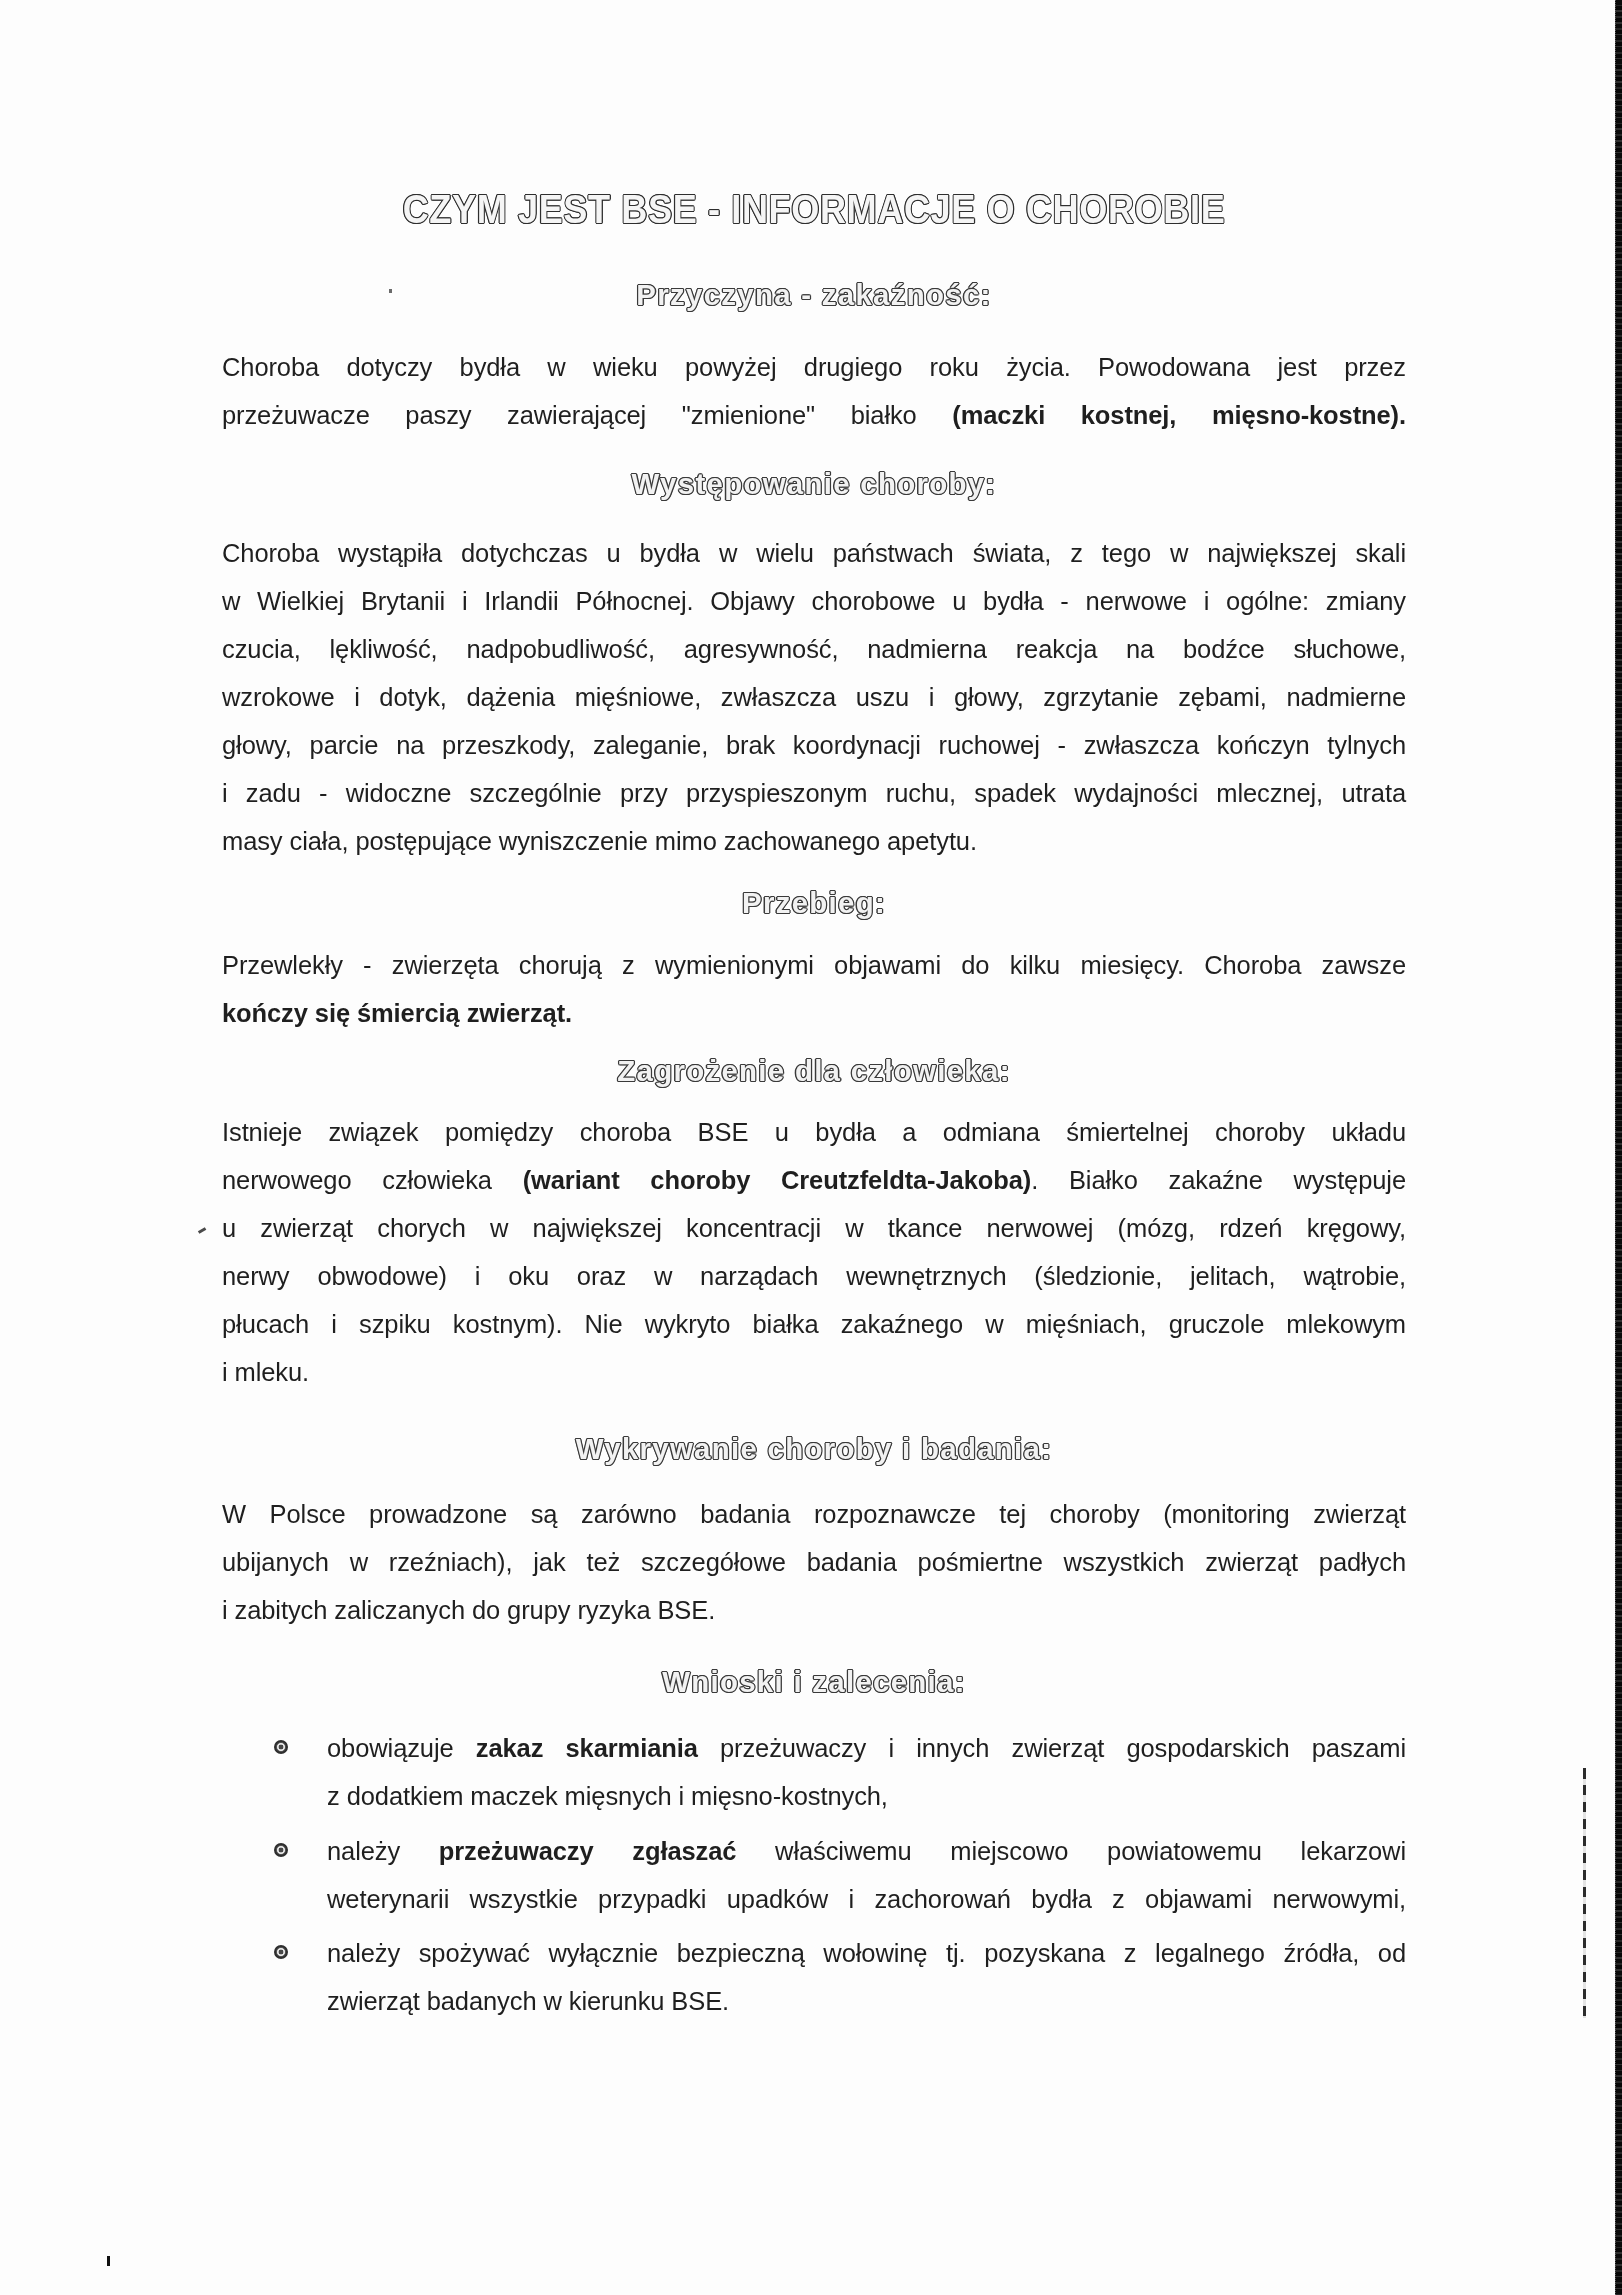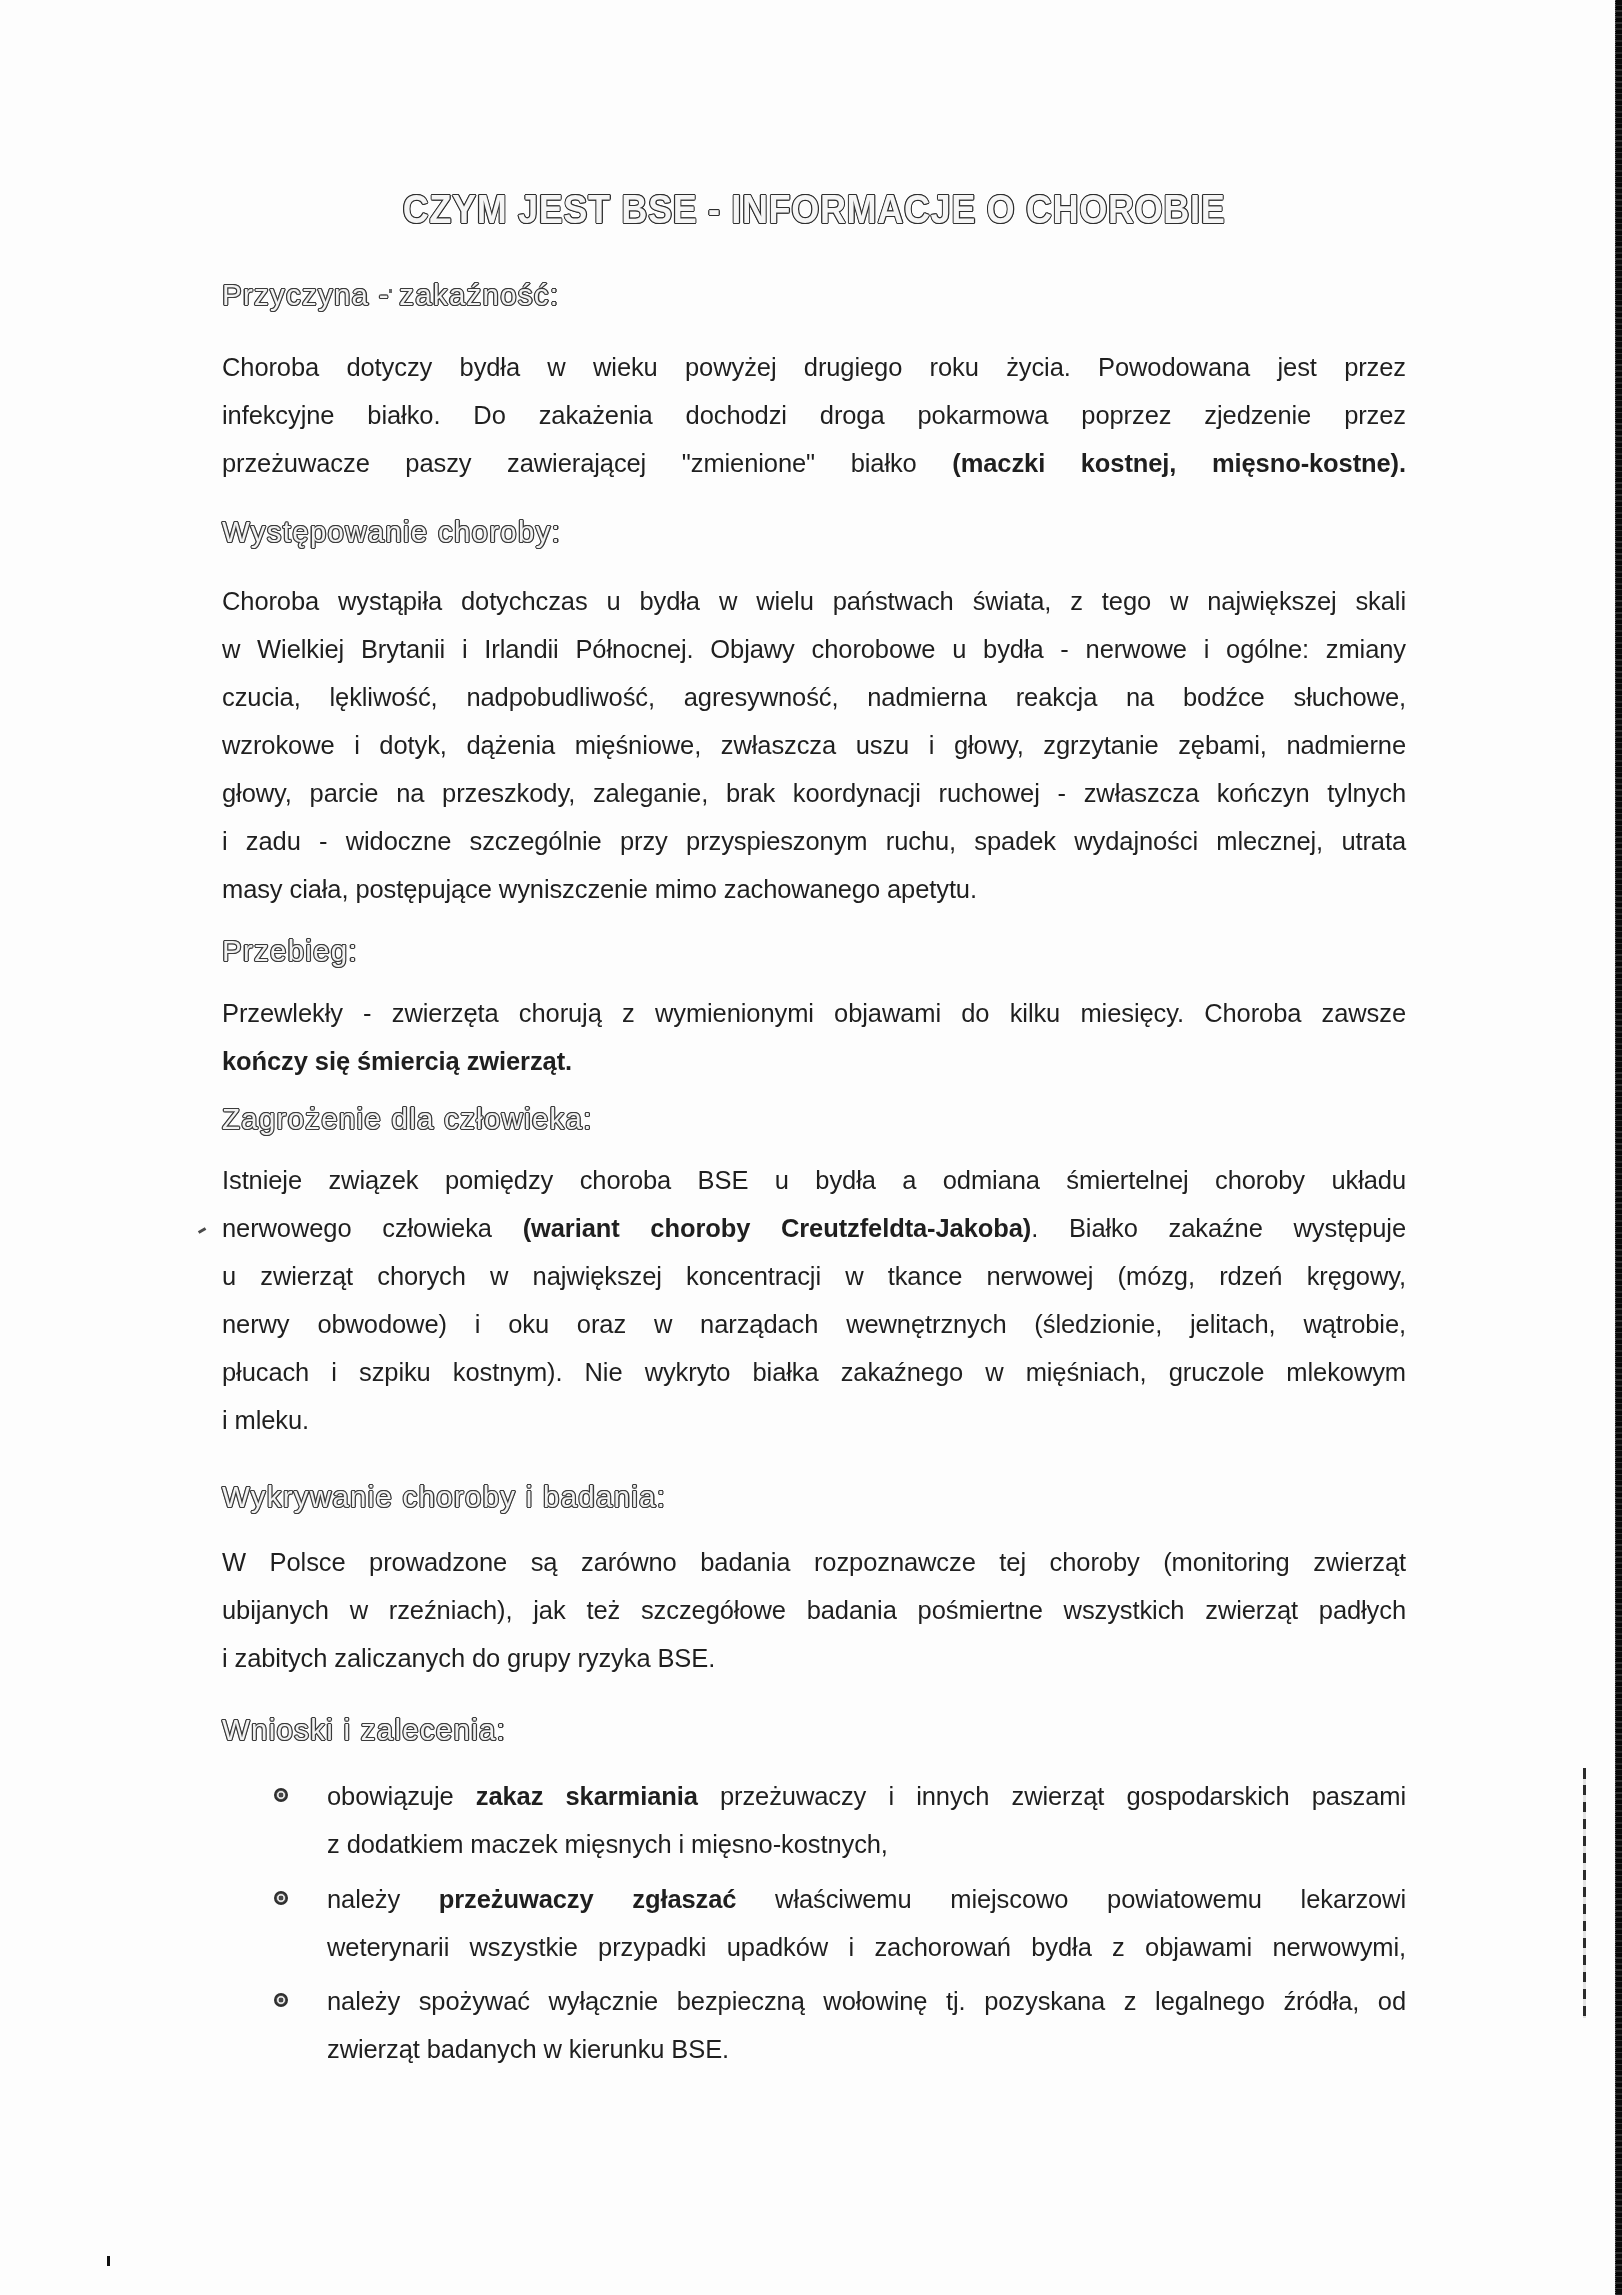--- a/index.html
+++ b/index.html
@@ -32,27 +32,28 @@
     transform:scaleX(0.88);
     transform-origin:50% 50%;
     text-shadow:
       1.3px 0 #2e2e2e, -1.3px 0 #2e2e2e, 0 1.3px #2e2e2e, 0 -1.3px #2e2e2e,
       0.7px 0.7px #2e2e2e, -0.7px -0.7px #2e2e2e, 0.7px -0.7px #2e2e2e, -0.7px 0.7px #2e2e2e;
   }
   .hd {
     margin:0;
     font-size:29.4px;
     line-height:39px;
-    font-weight:normal;
+    font-weight:bold;
     letter-spacing:1.3px;
     white-space:nowrap;
     color:#f2f2f2;
     text-shadow:
       1.3px 0 #3a3a3a, -1.3px 0 #3a3a3a, 0 1.3px #3a3a3a, 0 -1.3px #3a3a3a,
       0.7px 0.7px #3a3a3a, -0.7px -0.7px #3a3a3a, 0.7px -0.7px #3a3a3a, -0.7px 0.7px #3a3a3a;
+    text-align: center;
   }
   .p { margin:0; font-size:25.5px; line-height:48px; letter-spacing:-0.1px; }
   .ln { text-align:justify; text-align-last:justify; text-justify:inter-word; }
   .ln.last { text-align-last:left; white-space:nowrap; }
   .b { font-weight:bold; }
   .bullets { list-style:none; margin:23.6px 0 0 0; padding:0; font-size:25.5px; line-height:48px; letter-spacing:-0.1px; }
   .bullets li { position:relative; padding-left:105px; margin-bottom:6.5px; }
   .marker {
     position:absolute;
     left:52px;
@@ -84,21 +85,20 @@
 <body>
 
 <div class="content">
 
   <h1 class="title">CZYM JEST BSE - INFORMACJE O CHOROBIE</h1>
 
   <section>
     <h2 class="hd" style="margin-top:42px">Przyczyna - zakaźność:</h2>
     <div class="p" style="margin-top:29px">
       <div class="ln">Choroba dotyczy bydła w wieku powyżej drugiego roku życia. Powodowana jest przez</div>
-      <div class="ln">infekcyjne białko. Do zakażenia dochodzi droga pokarmowa poprzez zjedzenie przez</div>
       <div class="ln"><span>przeżuwacze paszy zawierającej "zmienione" białko </span><span class="b">(maczki kostnej, mięsno-kostne).</span></div>
     </div>
   </section>
 
   <section>
     <h2 class="hd" style="margin-top:25px">Występowanie choroby:</h2>
     <div class="p" style="margin-top:26px">
       <div class="ln">Choroba wystąpiła dotychczas u bydła w wielu państwach świata, z tego w największej skali</div>
       <div class="ln">w Wielkiej Brytanii i Irlandii Północnej. Objawy chorobowe u bydła - nerwowe i ogólne: zmiany</div>
       <div class="ln">czucia, lękliwość, nadpobudliwość, agresywność, nadmierna reakcja na bodźce słuchowe,</div>

